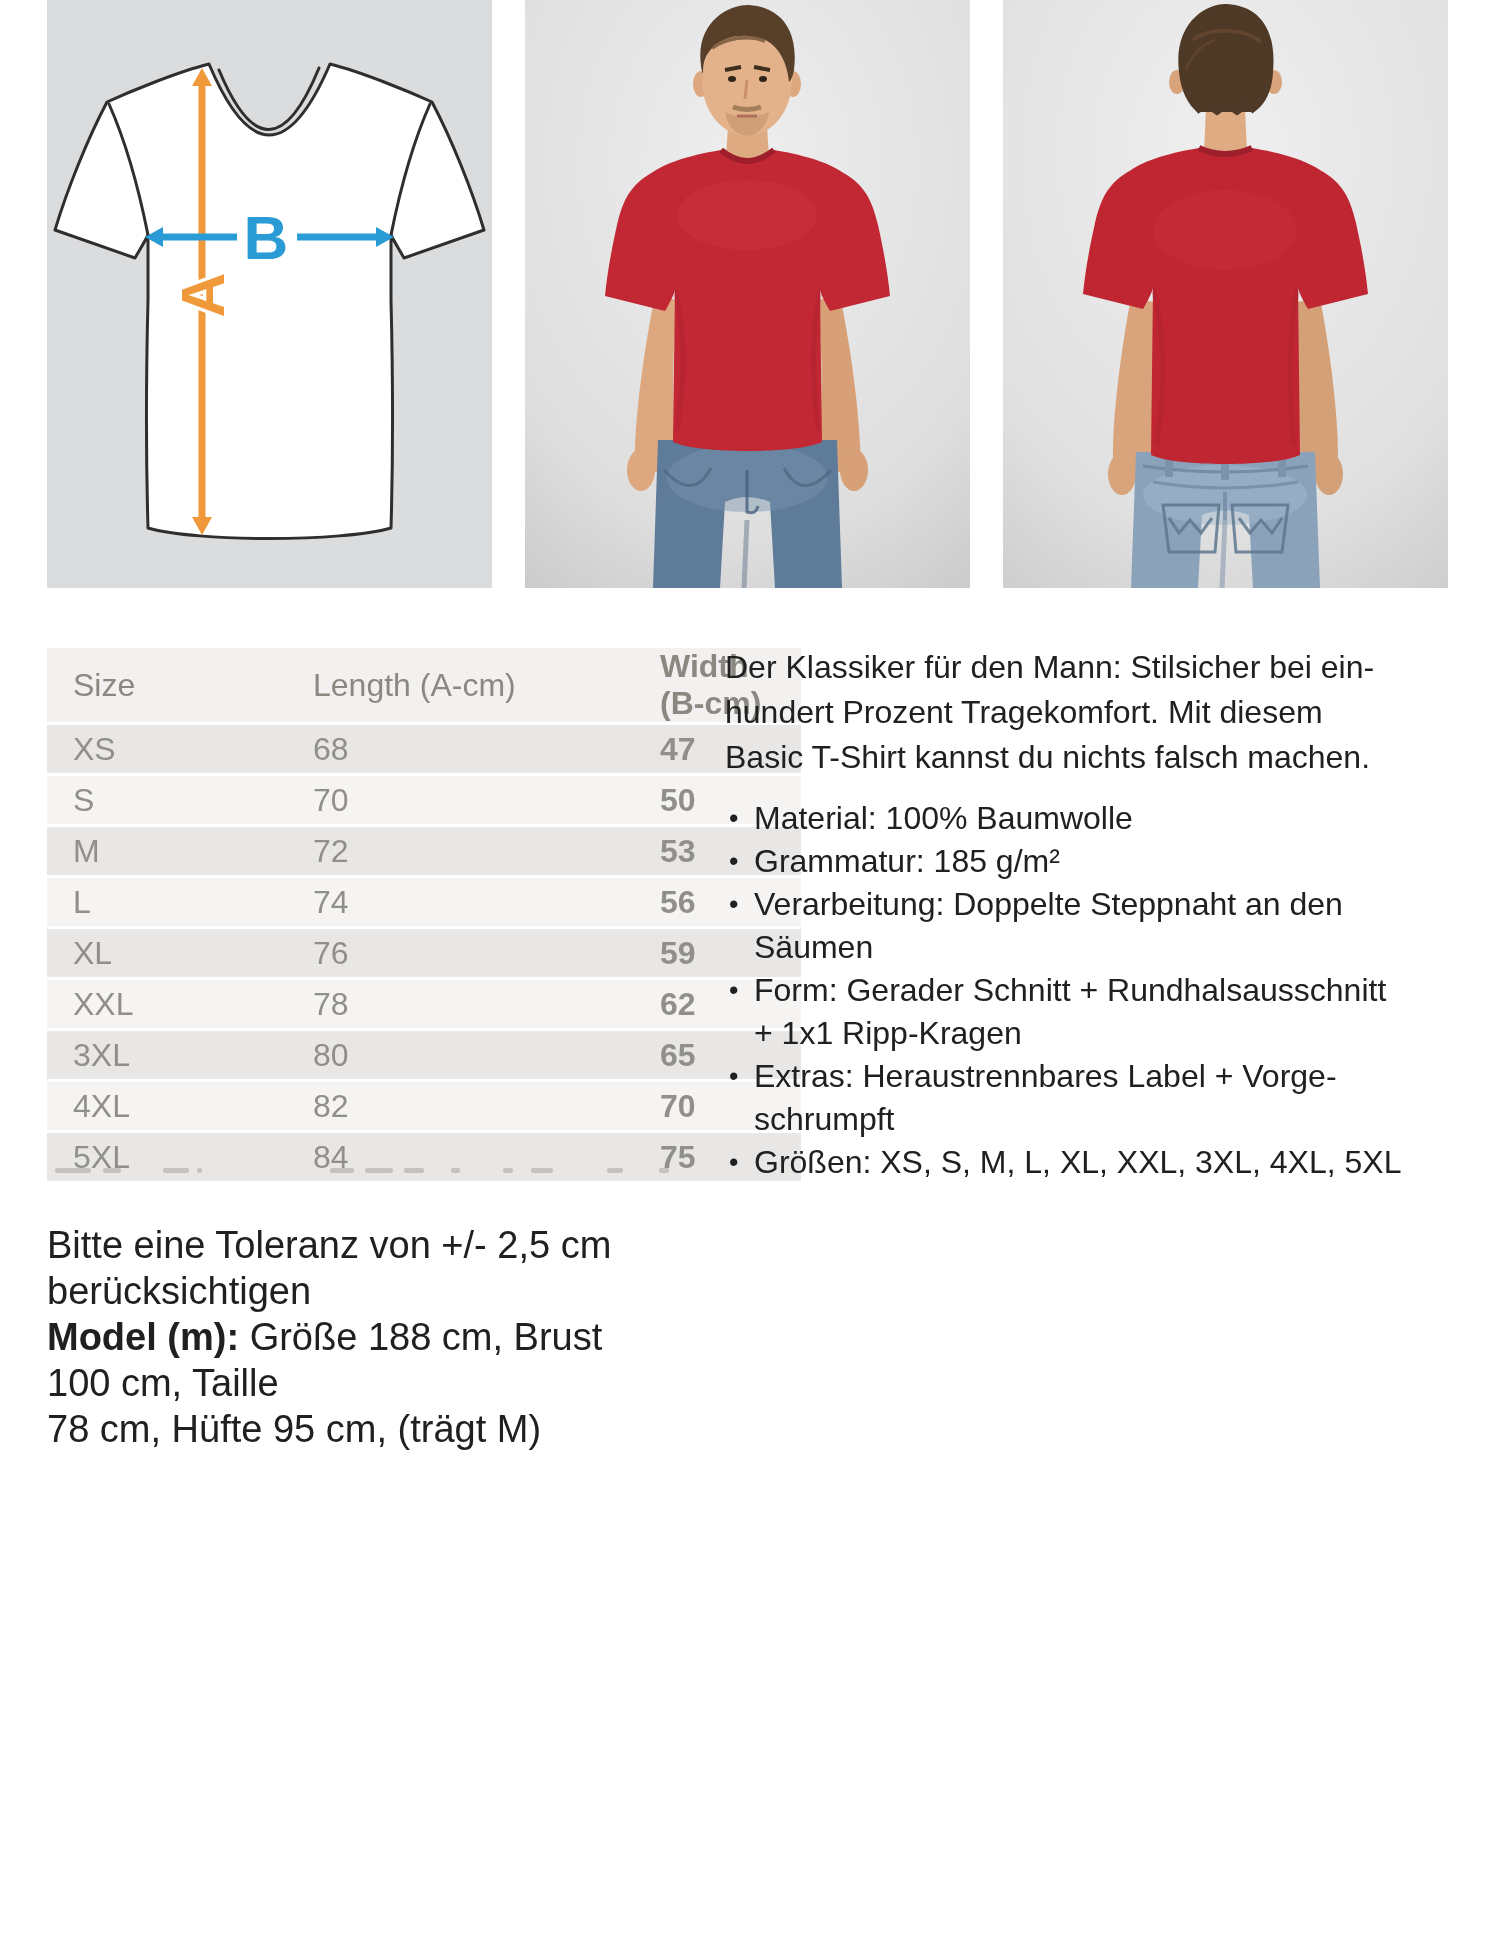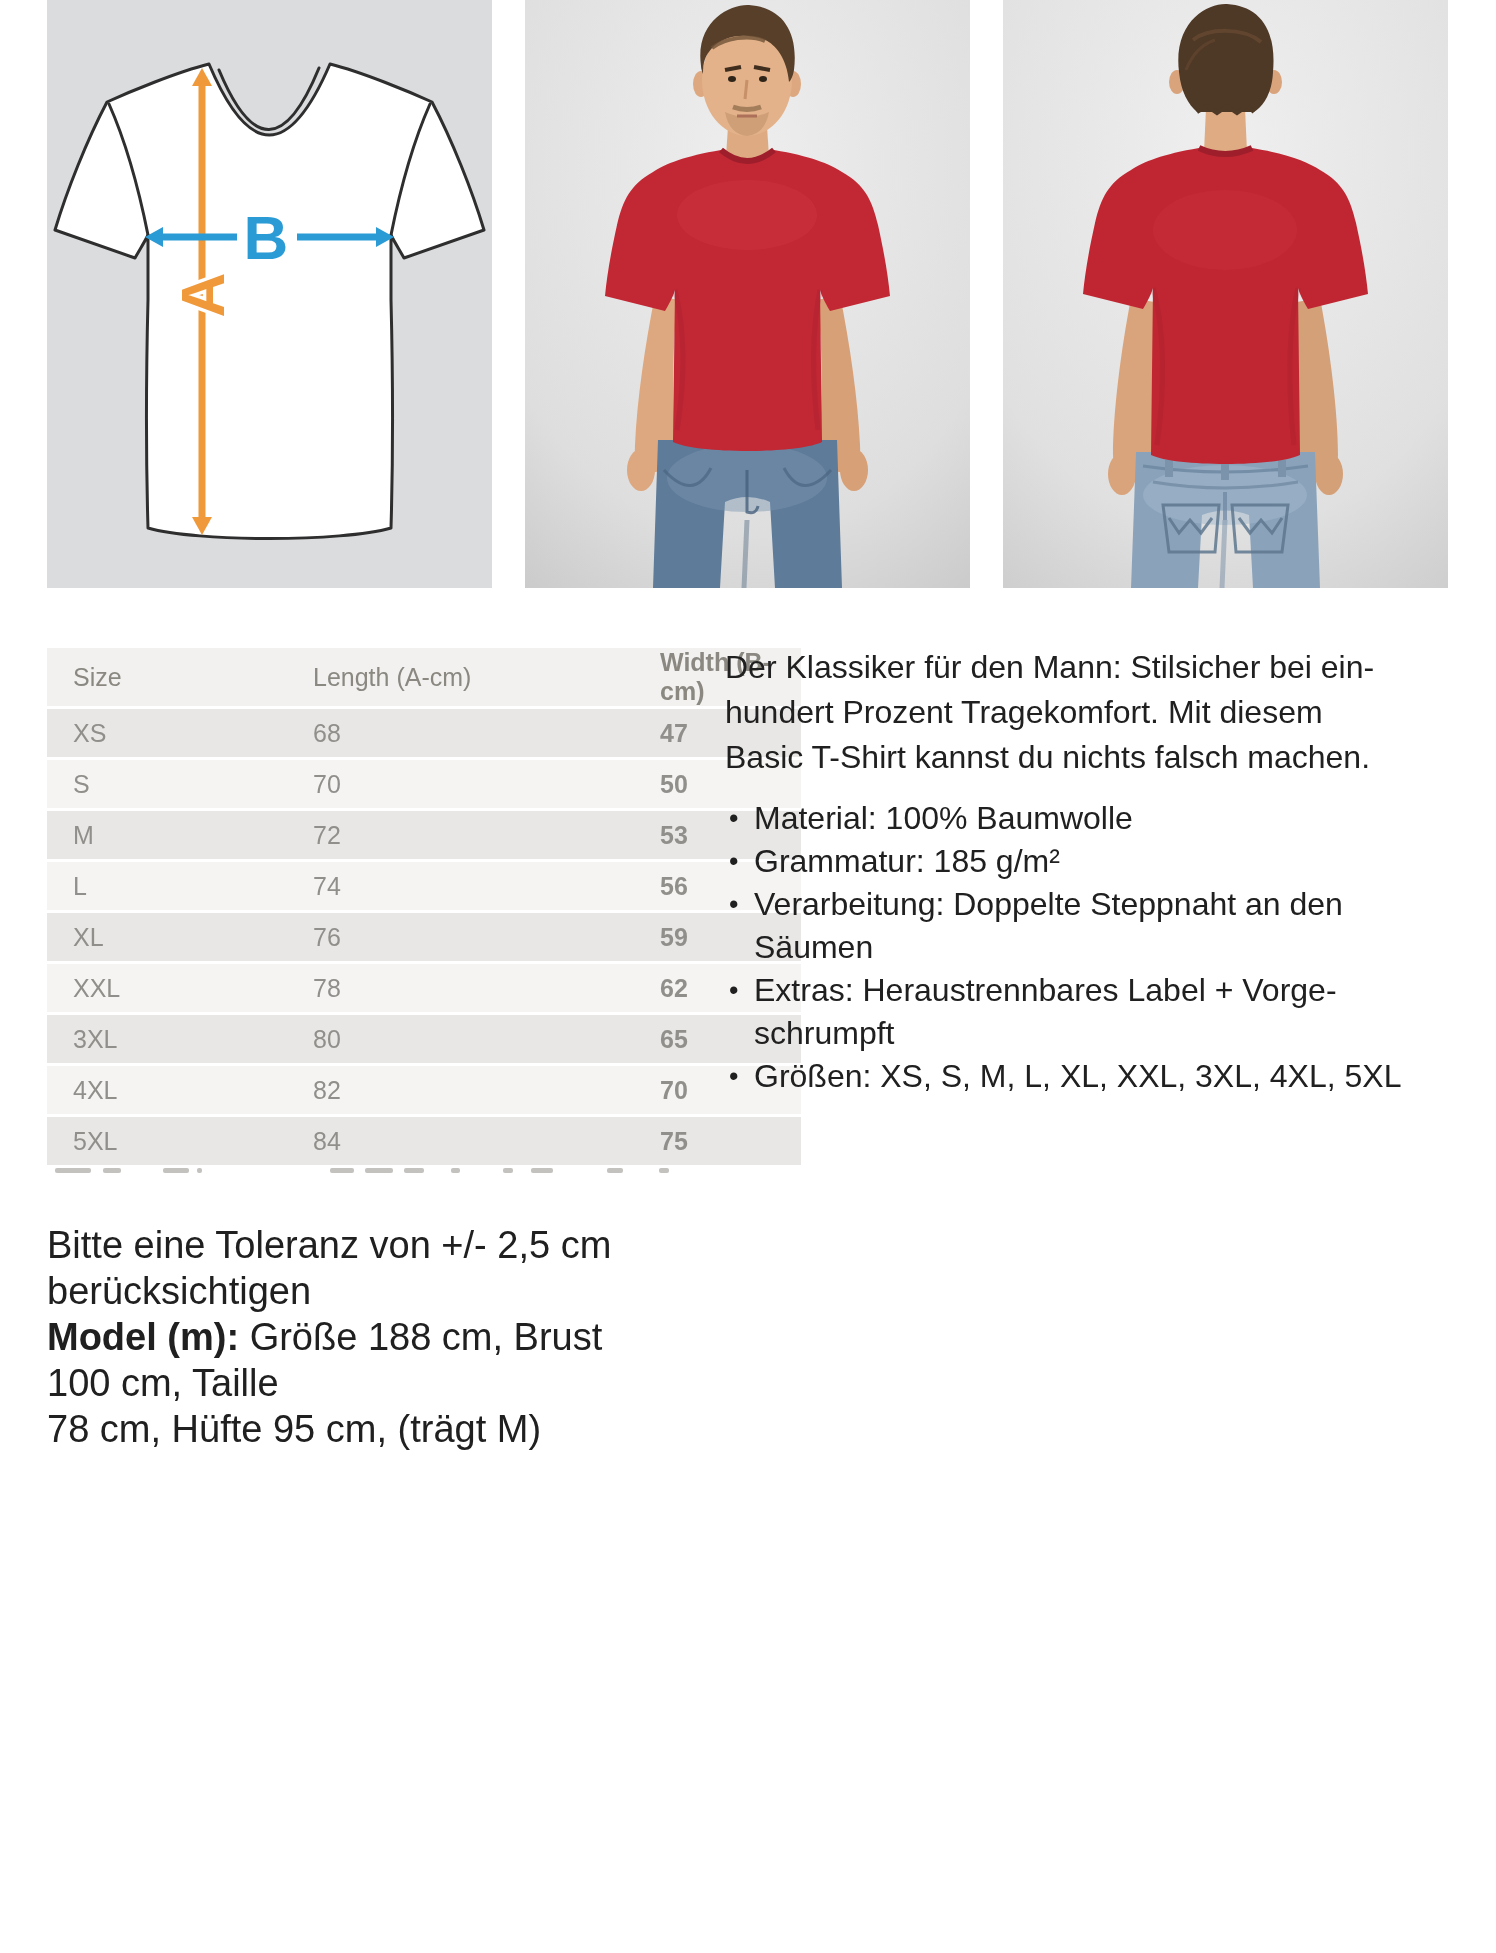--- a/index.html
+++ b/index.html
@@ -12,21 +12,21 @@
   #panel-diagram{left:47px;}
   #panel-front{left:525px;}
   #panel-back{left:1003px;}
   .panel svg{display:block;width:100%;height:100%;}
   svg text{font-family:"Liberation Sans","DejaVu Sans",sans-serif;}
   .dim-label{font-weight:bold;font-size:62px;paint-order:stroke;stroke:#ffffff;stroke-width:7px;}
   
   .size-table{
     position:absolute;left:47px;top:645px;width:681px;
     border-collapse:separate;border-spacing:0 3px;table-layout:fixed;
-    font-size:25px;color:#918f8b;
+    font-size:32px;color:#918f8b;
   }
   .size-table th{
     height:53px;background:#f2f1ef;color:#8a8881;font-weight:normal;
     text-align:left;vertical-align:middle;padding:0;
   }
   .size-table td{height:48px;text-align:left;vertical-align:middle;padding:0;margin-top:32px;}
   .size-table .c1{width:193px;padding-left:26px;}
   .size-table .c2{width:300px;padding-left:47px;}
   .size-table .c3{width:141px;padding-left:47px;font-weight:bold;}
   .size-table tr.odd td{background:#e8e7e5;}
@@ -303,20 +303,22 @@
 
   <div class="description">
     <div class="intro">Der Klassiker für den Mann: Stilsicher bei ein-
 hundert Prozent Tragekomfort. Mit diesem
 Basic T-Shirt kannst du nichts falsch machen.</div>
     <ul>
       <li>Material: 100% Baumwolle</li>
       <li>Grammatur: 185 g/m²</li>
       <li>Verarbeitung: Doppelte Steppnaht an den
 Säumen</li>
+      <li>Form: Gerader Schnitt + Rundhalsausschnitt
++ 1x1 Ripp-Kragen</li>
       <li>Extras: Heraustrennbares Label + Vorge-
 schrumpft</li>
       <li>Größen: XS, S, M, L, XL, XXL, 3XL, 4XL, 5XL</li>
     </ul>
   </div>
 
   <div class="notes">
     <div>Bitte eine Toleranz von +/- 2,5 cm berücksichtigen</div>
     <div><b>Model (m):</b><span> Größe 188 cm, Brust 100 cm, Taille</span></div>
     <div>78 cm, Hüfte 95 cm, (trägt M)</div>

